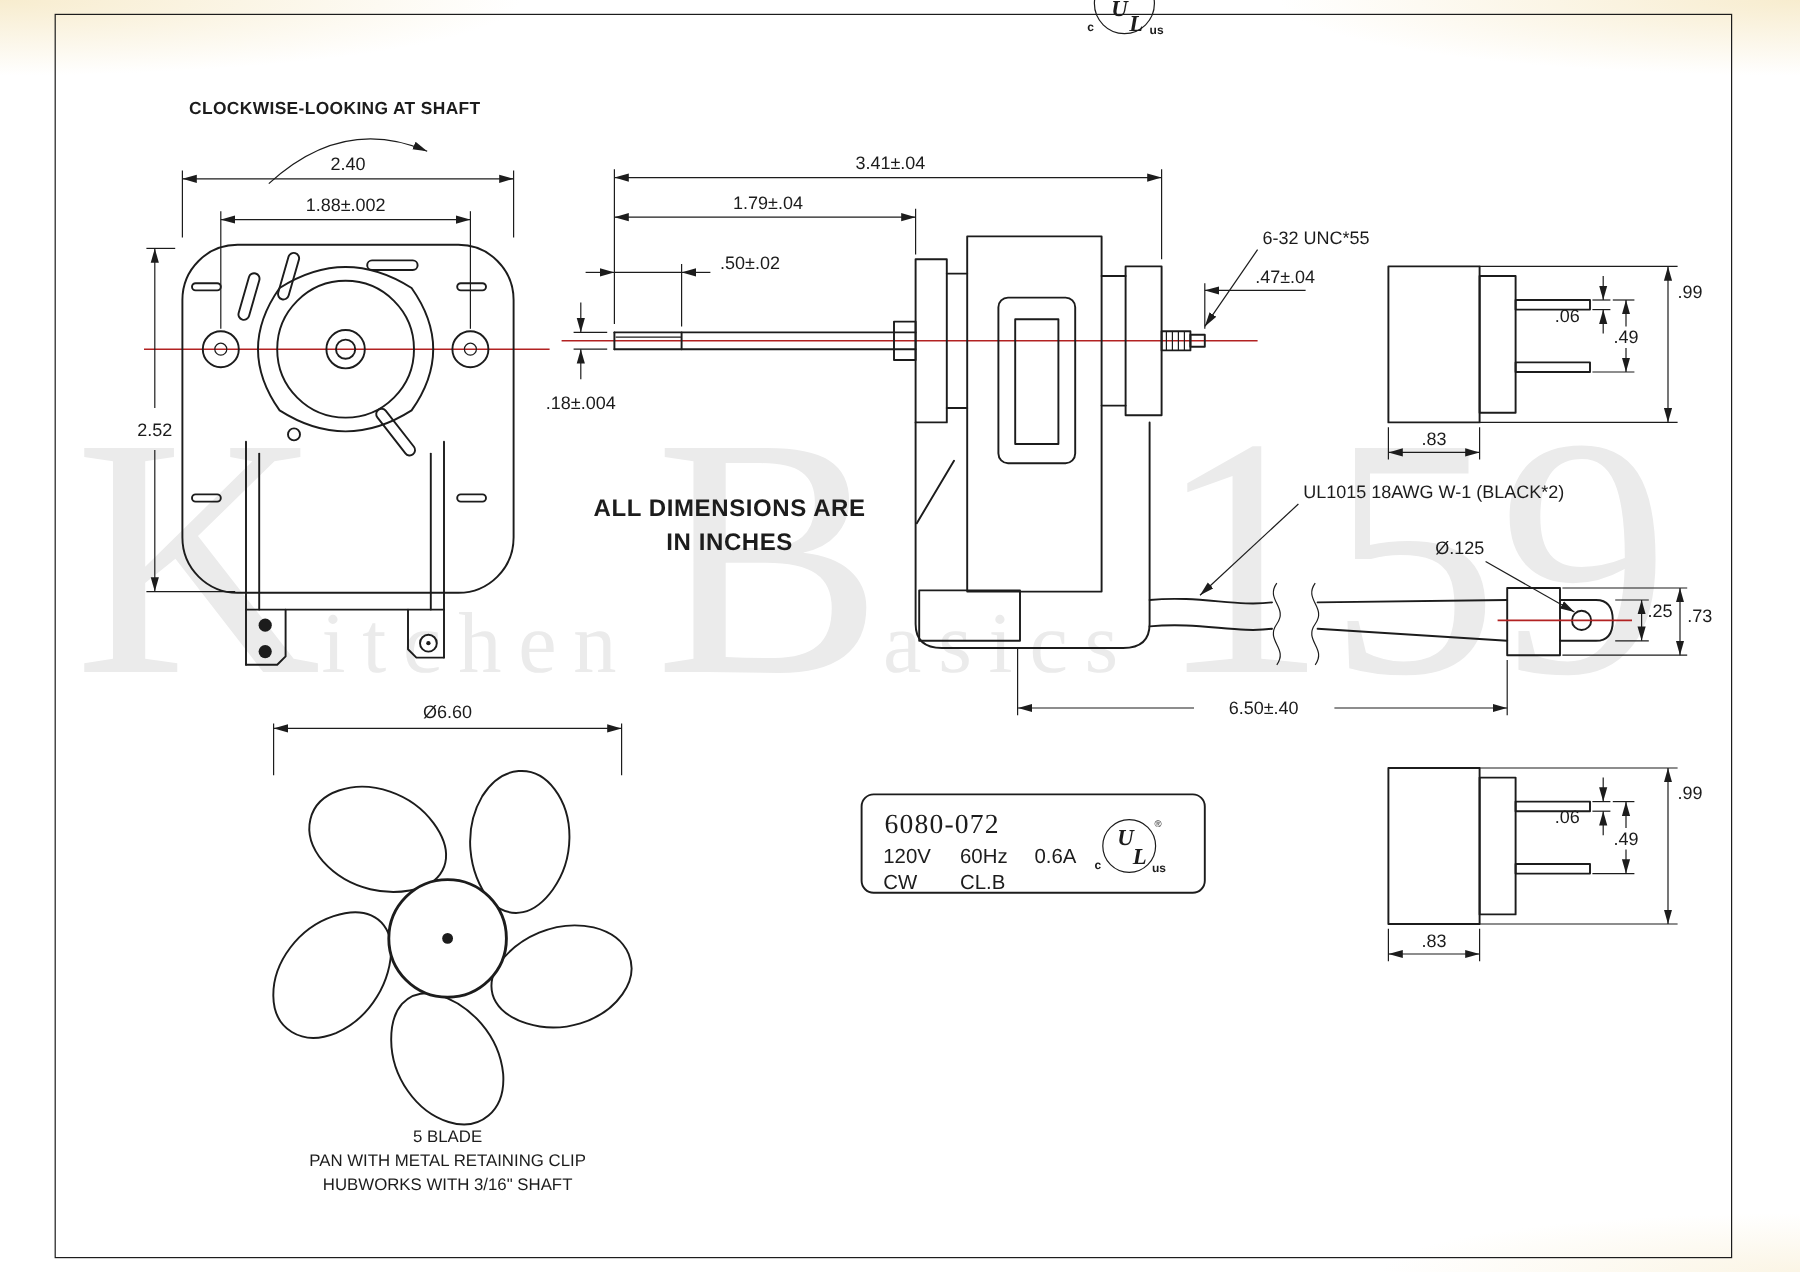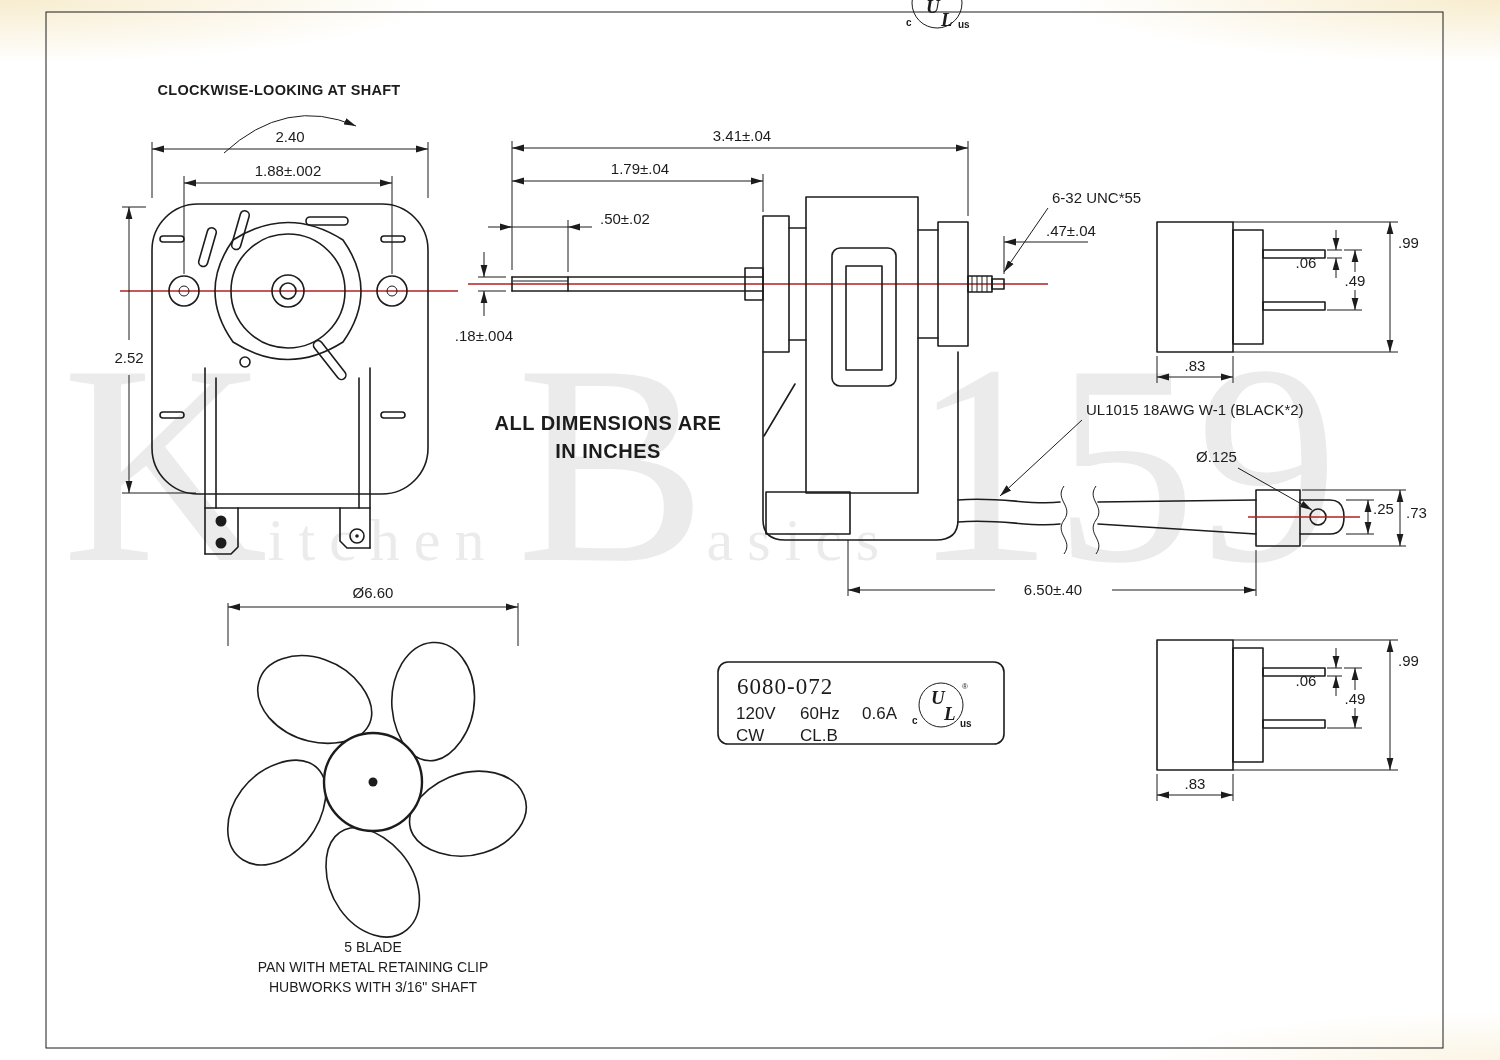--- a/index.html
+++ b/index.html
@@ -13,21 +13,21 @@
     background:
       radial-gradient(ellipse 620px 90px at 0% 0%, rgba(246,233,198,.85), rgba(255,255,255,0) 70%),
       radial-gradient(ellipse 620px 90px at 100% 0%, rgba(246,233,198,.85), rgba(255,255,255,0) 70%),
       radial-gradient(ellipse 500px 70px at 100% 100%, rgba(246,233,198,.45), rgba(255,255,255,0) 70%);
   }
   .watermark{
     position:absolute;left:62px;top:322px;z-index:1;white-space:nowrap;
     color:#ebebeb;font-family:"Liberation Serif",serif;line-height:1;user-select:none;
   }
   .wm-big{font-size:285px;}
-  .wm-small{font-size:60px;letter-spacing:14px;margin-right:18px;}
+  .wm-small{font-size:72px;letter-spacing:14px;margin-right:18px;}
   svg.drawing{position:absolute;inset:0;z-index:2;}
   .ln{stroke:#1c1c1c;stroke-width:1.6;fill:none;stroke-linecap:round;stroke-linejoin:round;}
   .thin{stroke:#1c1c1c;stroke-width:1;fill:none;}
   .dim{stroke:#1c1c1c;stroke-width:1;fill:none;}
   .cl{stroke:#b22222;stroke-width:1.3;fill:none;}
   text{fill:#1c1c1c;}
   .dimtxt{font:15px "Liberation Sans",sans-serif;}
   .title{font:bold 14.5px "Liberation Sans",sans-serif;letter-spacing:.3px;}
   .note{font:bold 20px "Liberation Sans",sans-serif;letter-spacing:.5px;}
   .fan-note{font:14px "Liberation Sans",sans-serif;}

